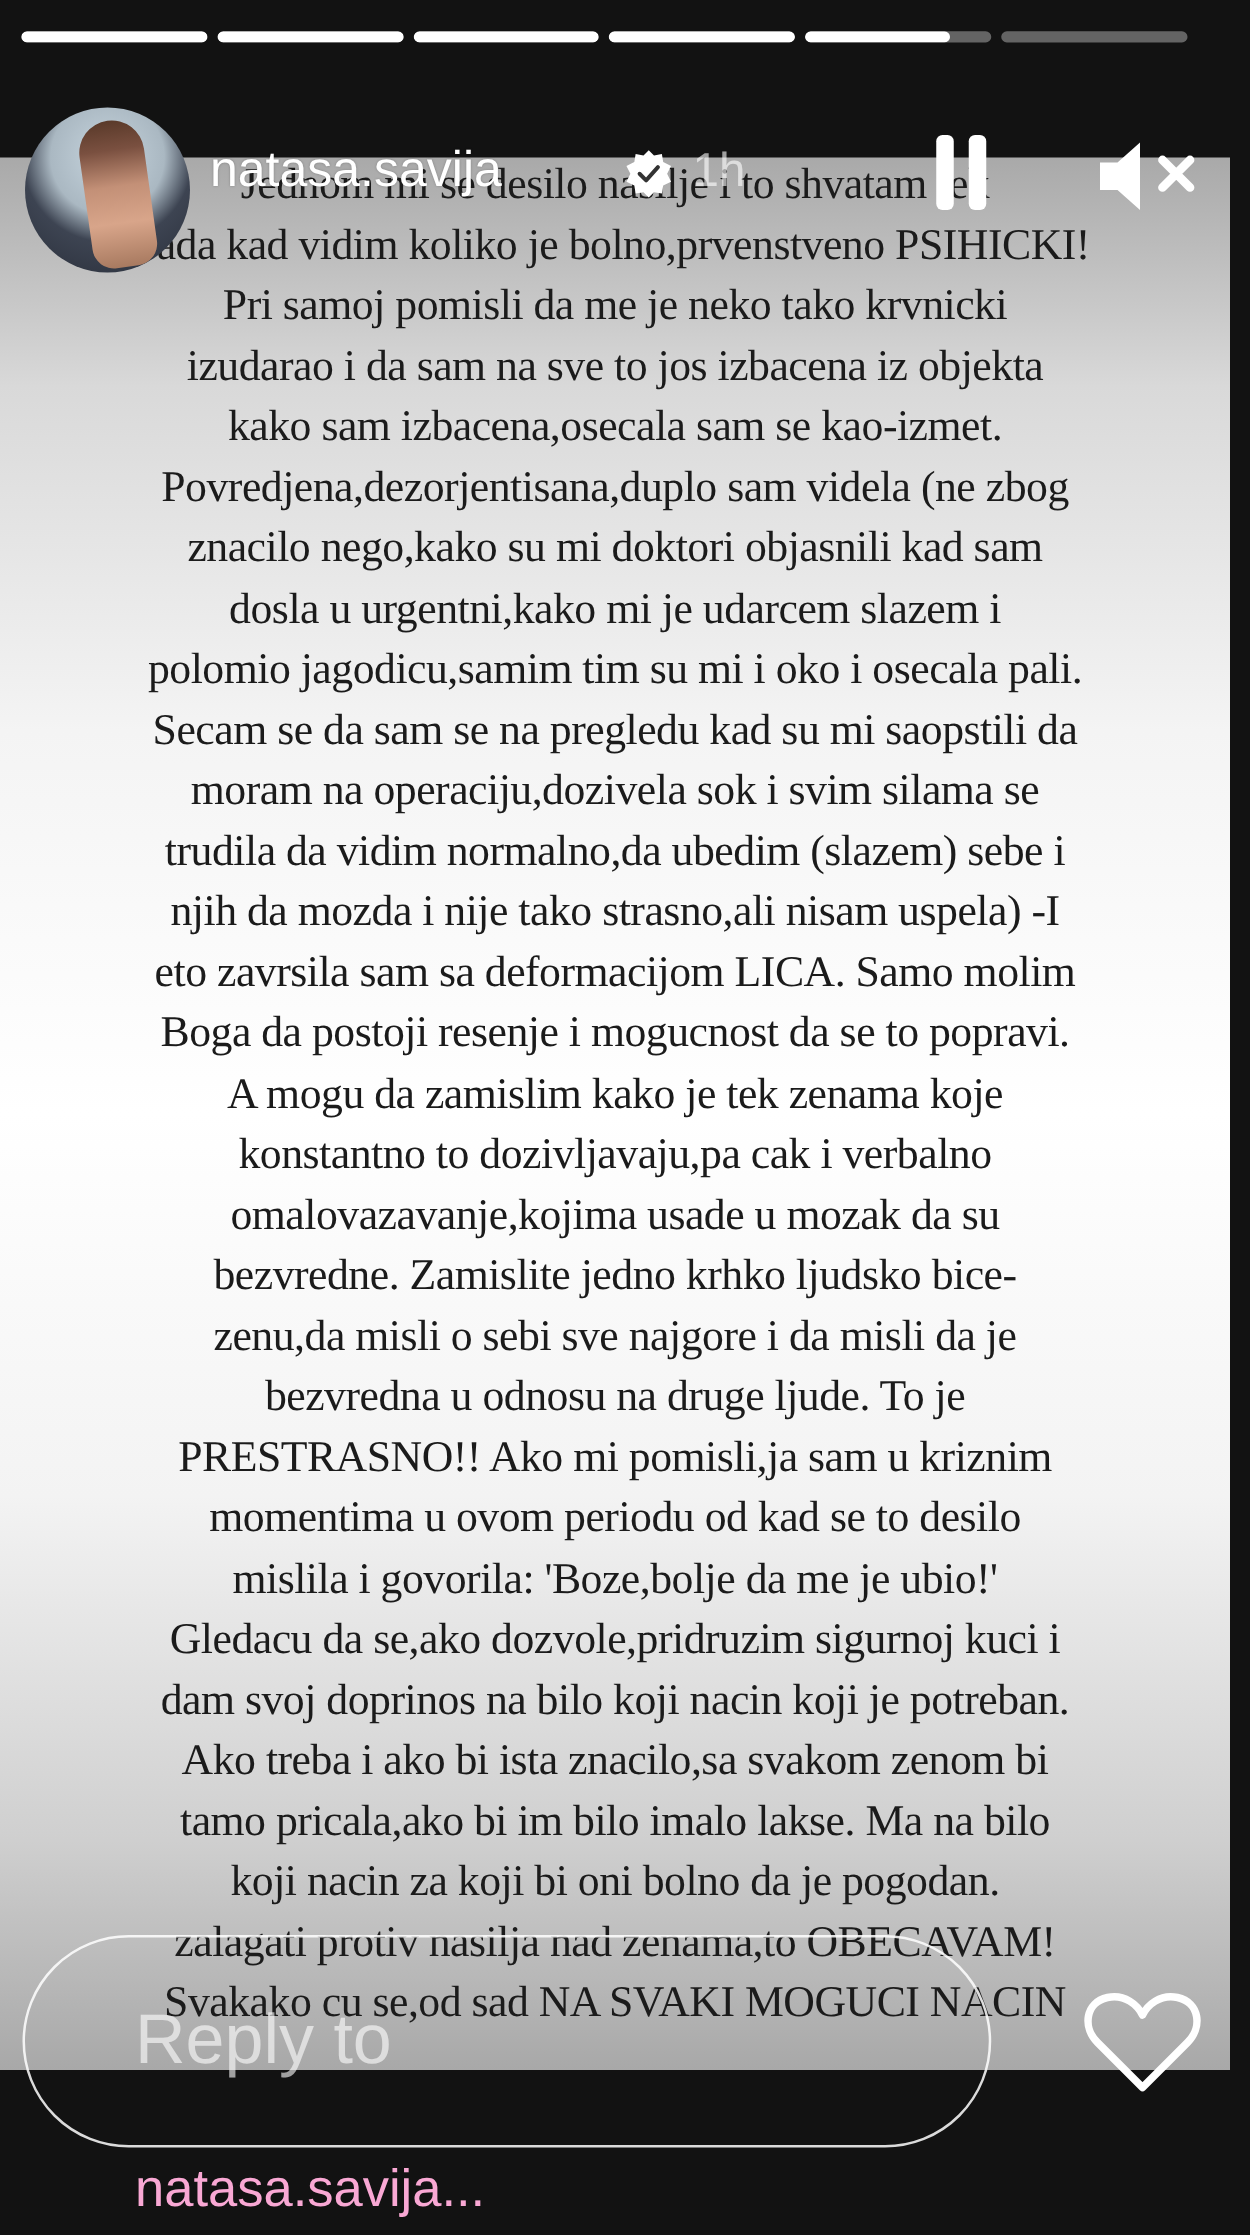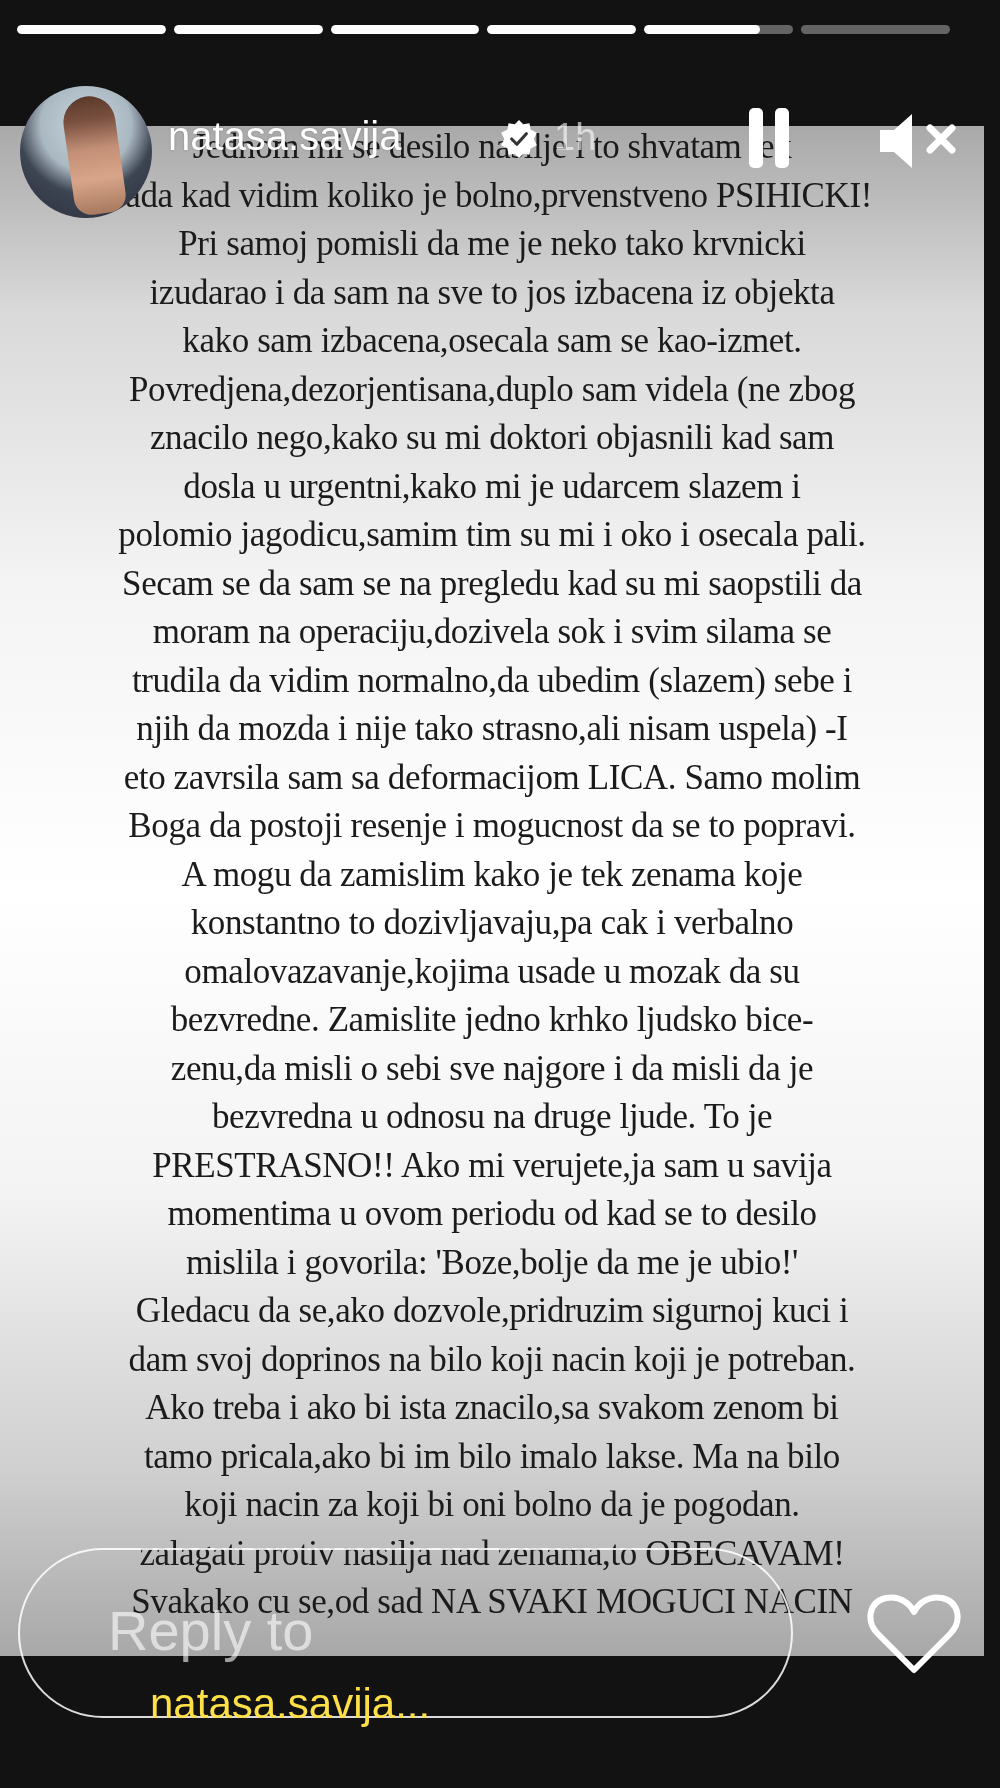--- a/index.html
+++ b/index.html
@@ -56,21 +56,21 @@
   .mute { position:absolute; left:858px; top:26px; width:86px; height:58px; }
 
   .reply-bar {
     position:absolute; left:18px; top:1548px; width:775px; height:170px;
     border:2px solid rgba(255,255,255,0.85); border-radius:85px; box-sizing:border-box;
   }
   .reply-label {
     position:absolute; left:108px; top:1598px; font-size:56px; color:rgba(255,255,255,0.6);
   }
   .reply-name {
-    position:absolute; left:108px; top:1680px; font-size:42px; color:#fde047;margin-left:42px;
+    position:absolute; left:108px; top:1727px; font-size:42px; color:#f9a8d4;
   }
   .heart {
     position:absolute; left:866px; top:1590px; width:96px; height:86px;
   }
 </style>
 </head>
 <body>
 
 <div class="progress">
   <div class="seg">
@@ -109,21 +109,21 @@
     <span class="line">trudila da vidim normalno,da ubedim (slazem) sebe i</span>
     <span class="line">njih da mozda i nije tako strasno,ali nisam uspela) -I</span>
     <span class="line">eto zavrsila sam sa deformacijom LICA. Samo molim</span>
     <span class="line">Boga da postoji resenje i mogucnost da se to popravi.</span>
     <span class="line">A mogu da zamislim kako je tek  zenama koje</span>
     <span class="line">konstantno to dozivljavaju,pa cak i verbalno</span>
     <span class="line">omalovazavanje,kojima usade u mozak da su</span>
     <span class="line">bezvredne. Zamislite jedno krhko  ljudsko bice-</span>
     <span class="line">zenu,da misli o sebi sve najgore i da misli da je</span>
     <span class="line">bezvredna u odnosu na druge ljude. To je</span>
-    <span class="line">PRESTRASNO!! Ako mi verujete,ja sam u savija</span>
+    <span class="line">PRESTRASNO!! Ako mi pomisli,ja sam u kriznim</span>
     <span class="line">momentima u ovom periodu od kad se to desilo</span>
     <span class="line">mislila i govorila: 'Boze,bolje da me je ubio!'</span>
     <span class="line">Gledacu da se,ako dozvole,pridruzim sigurnoj kuci i</span>
     <span class="line">dam svoj doprinos na bilo koji nacin koji je potreban.</span>
     <span class="line">Ako treba i ako bi ista znacilo,sa svakom zenom bi</span>
     <span class="line">tamo pricala,ako bi im bilo imalo lakse. Ma na bilo</span>
     <span class="line">koji nacin za koji bi oni bolno da je pogodan.</span>
     <span class="line">zalagati protiv nasilja nad zenama,to OBECAVAM!</span>
     <span class="line">Svakako cu se,od sad NA SVAKI MOGUCI NACIN</span>
   </div>

